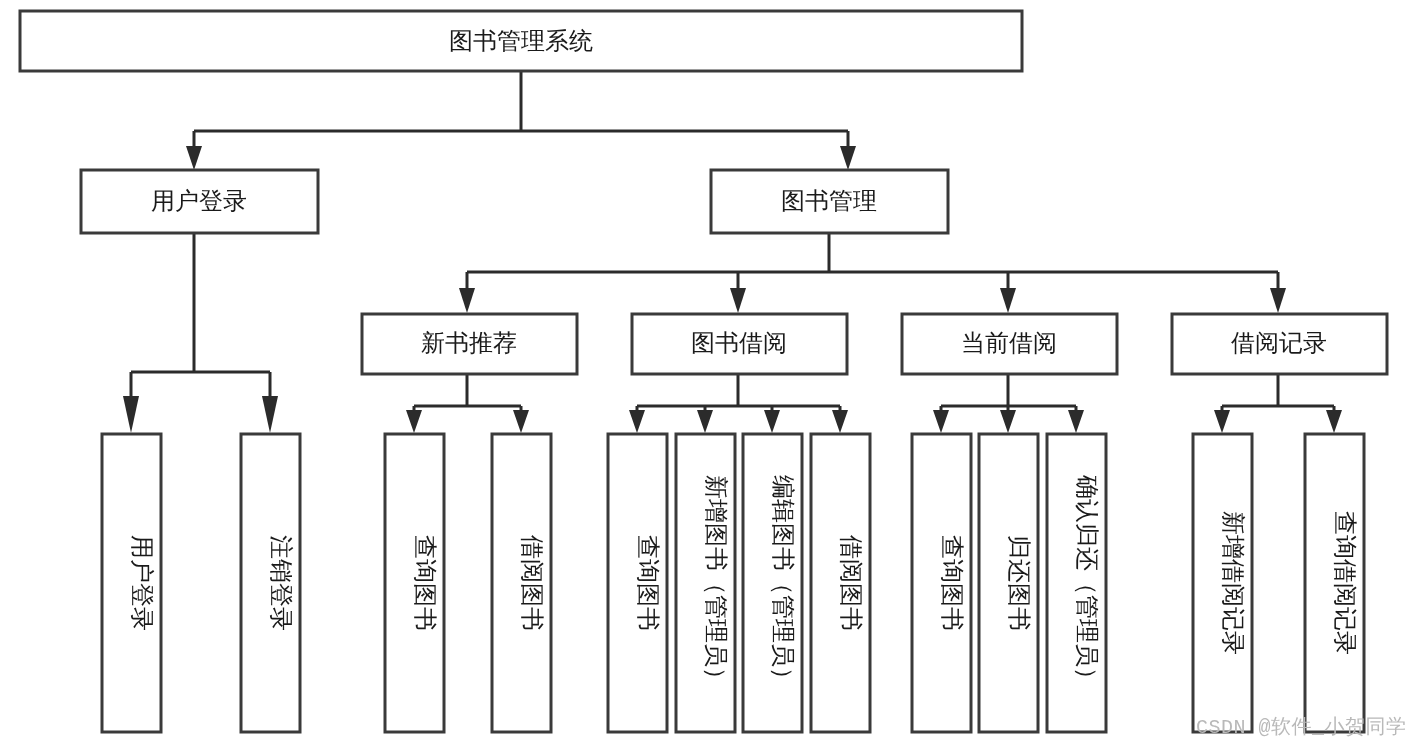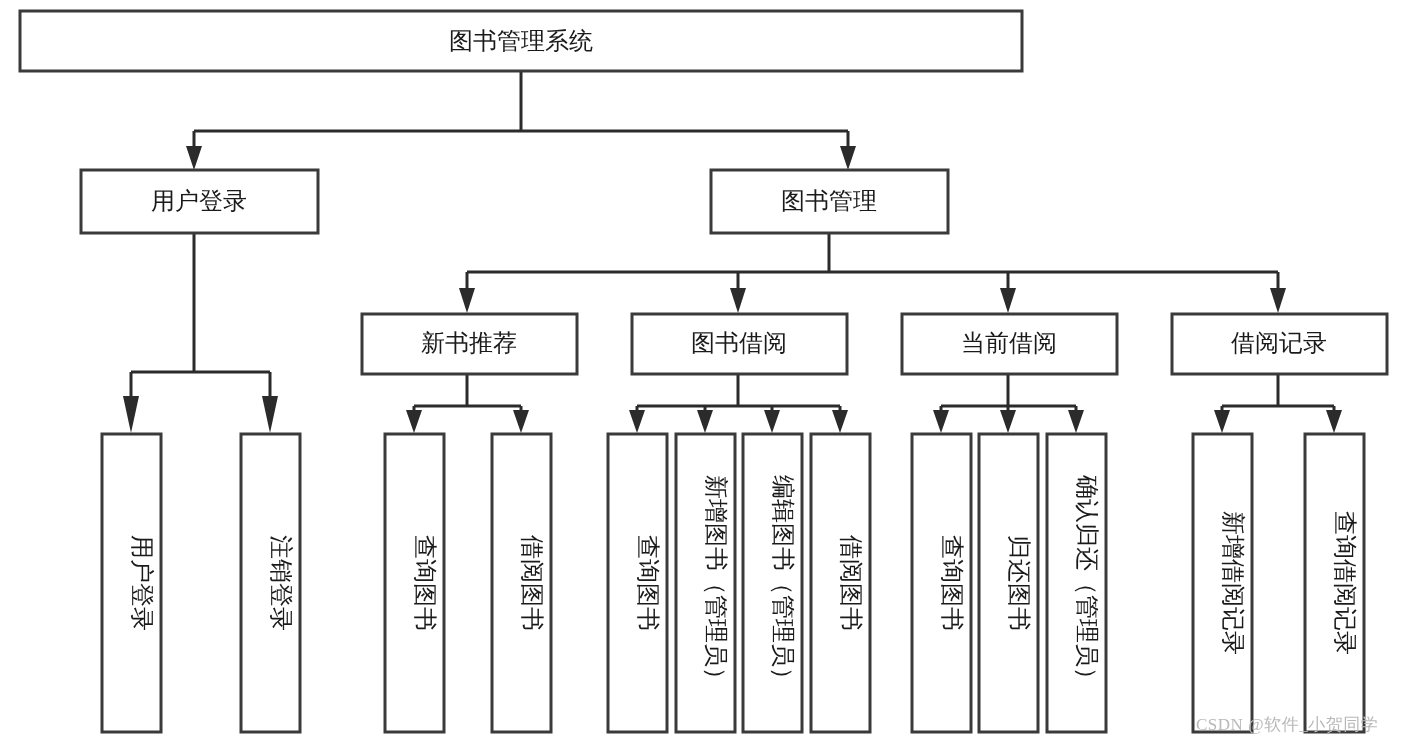--- a/index.html
+++ b/index.html
@@ -46,22 +46,22 @@
     dominant-baseline: middle;
   }
   .node-label-v {
     font-family: "Liberation Sans", "DejaVu Sans", sans-serif;
     font-size: 24px;
     fill: #1a1a1a;
     dominant-baseline: middle;
   }
   .watermark {
     position: absolute;
-    font-family: Liberation Serif, serif;
-    font-size: 17px;
+    font-family: Liberation Mono, monospace;
+    font-size: 20px;
     color: #b9b9b9;
     white-space: nowrap;
     left: 1196px;
     top: 713px;
     letter-spacing: 0.5px;
   }
 </style>
 </head>
 <body>
 

